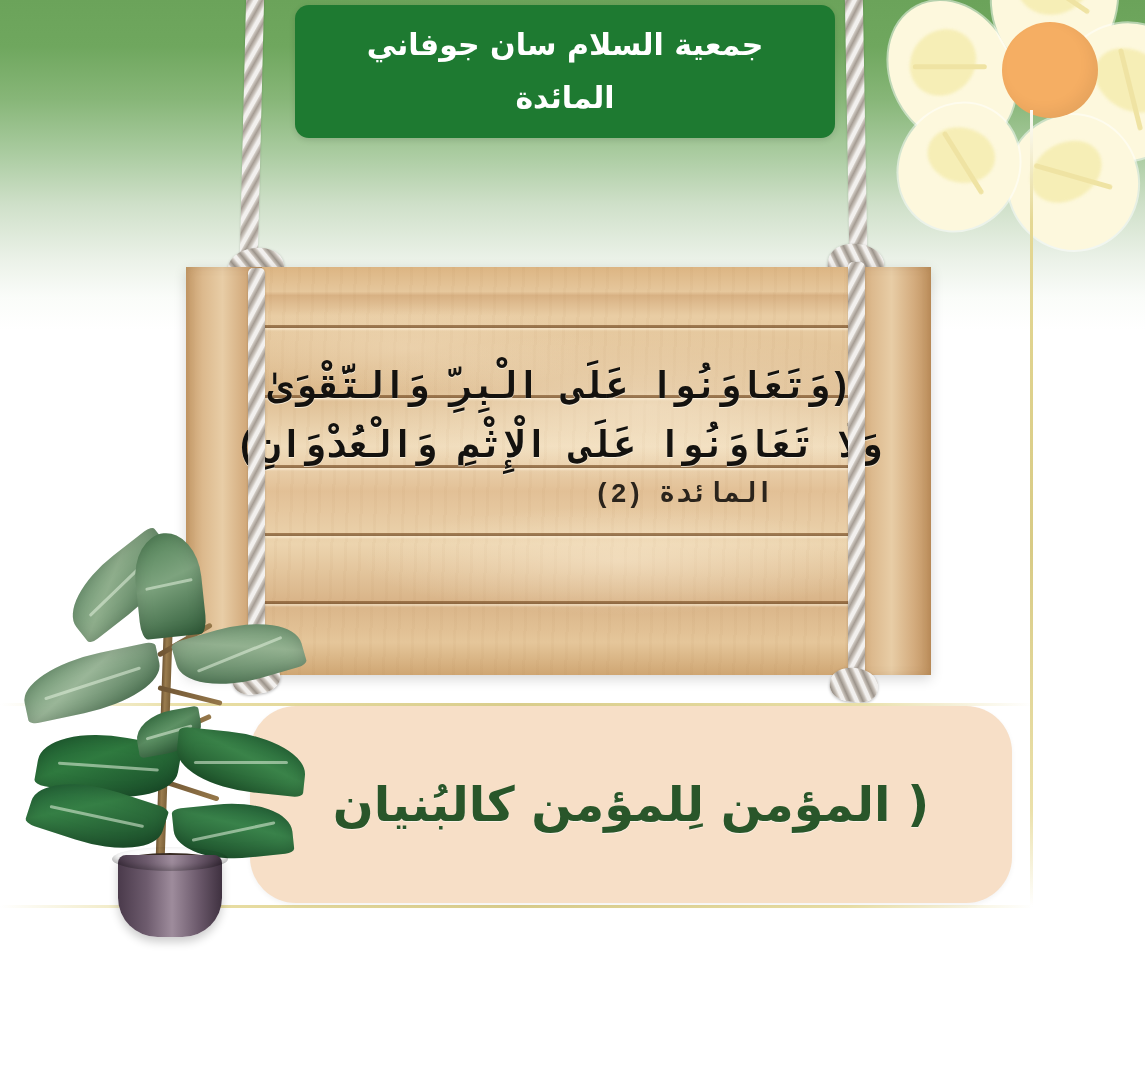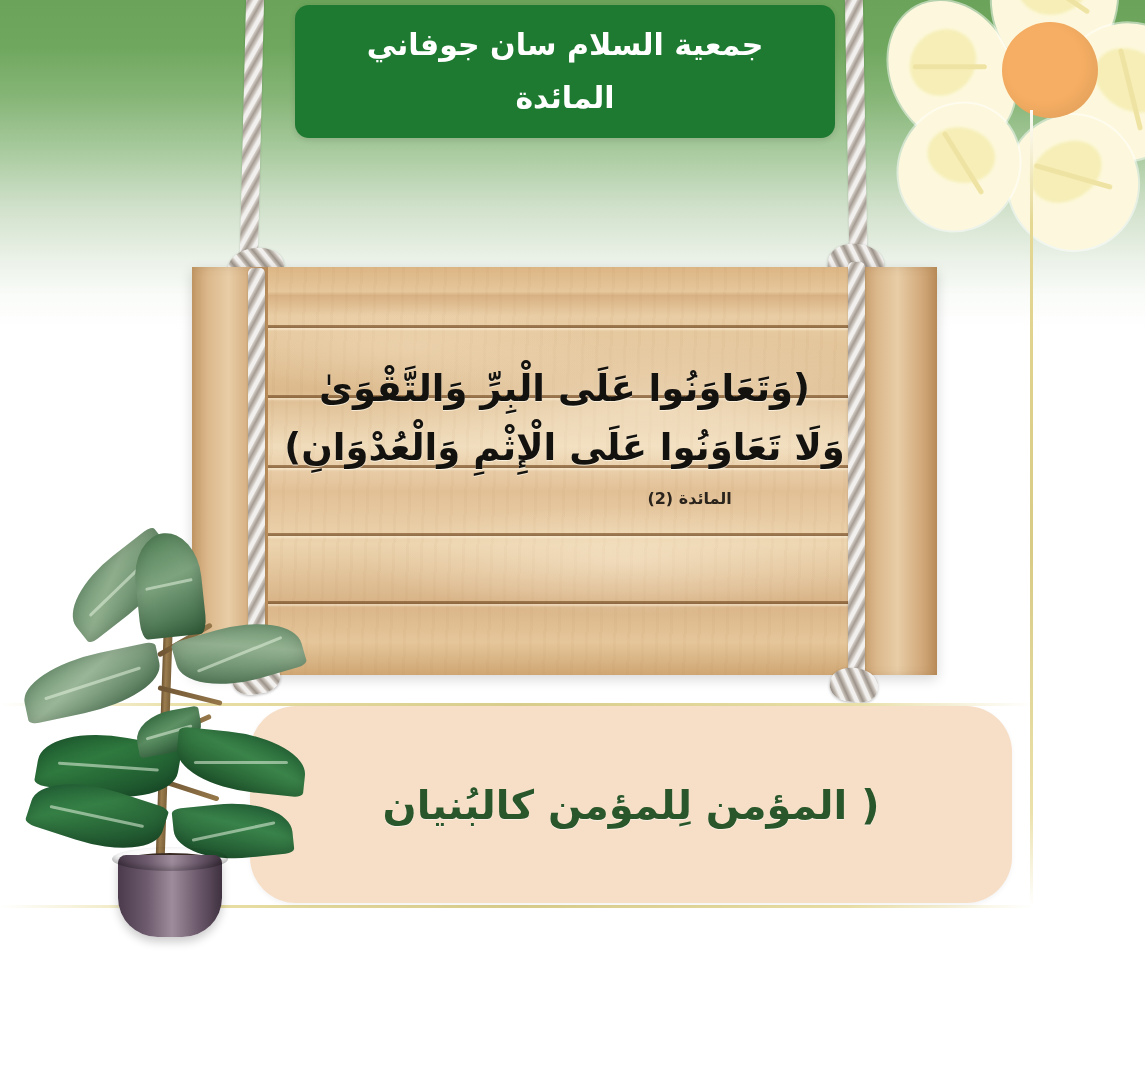--- a/index.html
+++ b/index.html
@@ -85,31 +85,32 @@
         #cbc4bc 10px, #f2f0ee 12px);
     box-shadow:0 1px 3px rgba(0,0,0,.28);
   }
   .knot-tl{ left:228px; top:248px; transform:rotate(-7deg); }
   .knot-tr{ left:828px; top:244px; transform:rotate(6deg); }
   .knot-bl{ left:232px; top:660px; width:48px; height:34px; transform:rotate(-10deg); }
   .knot-br{ left:830px; top:668px; width:48px; height:34px; transform:rotate(8deg); }
 
   
   .sign{
-    position:absolute; left:192px; top:267px; width:745px; height:408px;
+    position:absolute; left:186px; top:267px; width:745px; height:408px;
     background:
       linear-gradient(90deg, rgba(0,0,0,.07) 0 2px, rgba(0,0,0,0) 2px),
       linear-gradient(to bottom,
         #dcb583 0%, #e6c79c 6%,
         #d8b183 7%, #e9cda4 12%,
         #dcba8d 30%, #f0dcbb 44%,
         #e2c096 55%, #ecd4ae 68%,
         #d9b488 82%, #e5c69a 92%, #cfa673 100%);
     box-shadow:0 4px 12px rgba(0,0,0,.16);
     overflow:hidden;
+    font-family:Liberation Mono, monospace;
   }
   .grain{
     position:absolute; inset:0;
     background:
       radial-gradient(ellipse 520px 120px at 62% 34%, rgba(255,245,225,.45), rgba(255,255,255,0) 62%),
       radial-gradient(ellipse 430px 90px at 58% 72%, rgba(255,243,222,.40), rgba(255,255,255,0) 60%),
       radial-gradient(ellipse 300px 70px at 30% 20%, rgba(248,231,203,.35), rgba(255,255,255,0) 65%),
       repeating-linear-gradient(92deg, rgba(170,125,75,.05) 0 3px, rgba(255,255,255,0) 3px 14px);
     pointer-events:none;
   }
@@ -134,21 +135,21 @@
     direction:rtl; text-align:center; color:#14120f;
     display:flex; flex-direction:column; align-items:center; justify-content:flex-start;
     padding-top:92px;
   }
   .verse-line{
     font-size:37px; font-weight:bold; line-height:1.6;
     text-shadow:0 1px 0 rgba(255,250,235,.7);
     white-space:nowrap;
   }
   .verse-ref{
-    margin-top:12px; font-size:16px; font-weight:bold;
+    font-size:27px; font-weight:bold;
     color:#2b241c; margin-right:-250px;
   }
 
   
   .gold-line-h{
     position:absolute; height:3px;
     background:linear-gradient(to right,#ffffff, #e8dda0 18%, #d8cb86 50%, #e8dda0 82%, #ffffff);
     opacity:.95;
   }
   .gold-top{ left:0; top:703px; width:1033px; }
@@ -161,21 +162,21 @@
 
   
   .hadith-box{
     position:absolute; left:250px; top:706px; width:762px; height:197px;
     background:#f7dfc7; border-radius:46px;
     display:flex; flex-direction:column; align-items:center; justify-content:center;
     direction:rtl; text-align:center;
     box-shadow:0 2px 5px rgba(0,0,0,.05);
   }
   .hadith-line{
-    font-size:40px; font-weight:bold; color:#29562a; line-height:1.55;
+    font-size:48px; font-weight:bold; color:#29562a; line-height:1.55;
     white-space:nowrap;
     text-shadow:0 1px 0 rgba(255,255,255,.5);
     text-align:right;
   }
 
   
   .plant{ position:absolute; left:8px; top:525px; width:300px; height:420px; }
   .stem{
     position:absolute; left:152px; top:60px; width:9px; height:300px;
     background:linear-gradient(90deg,#6e5433,#9a7c4e 40%,#7c6139);

